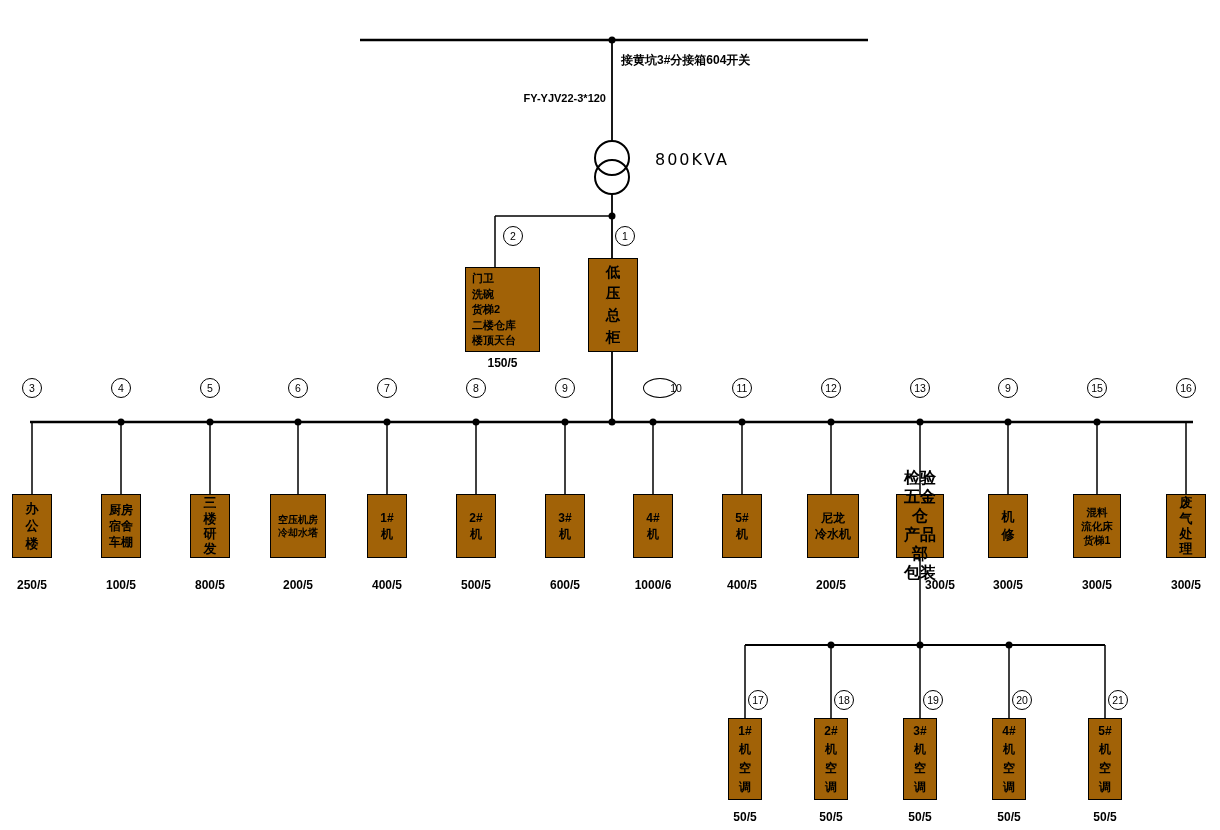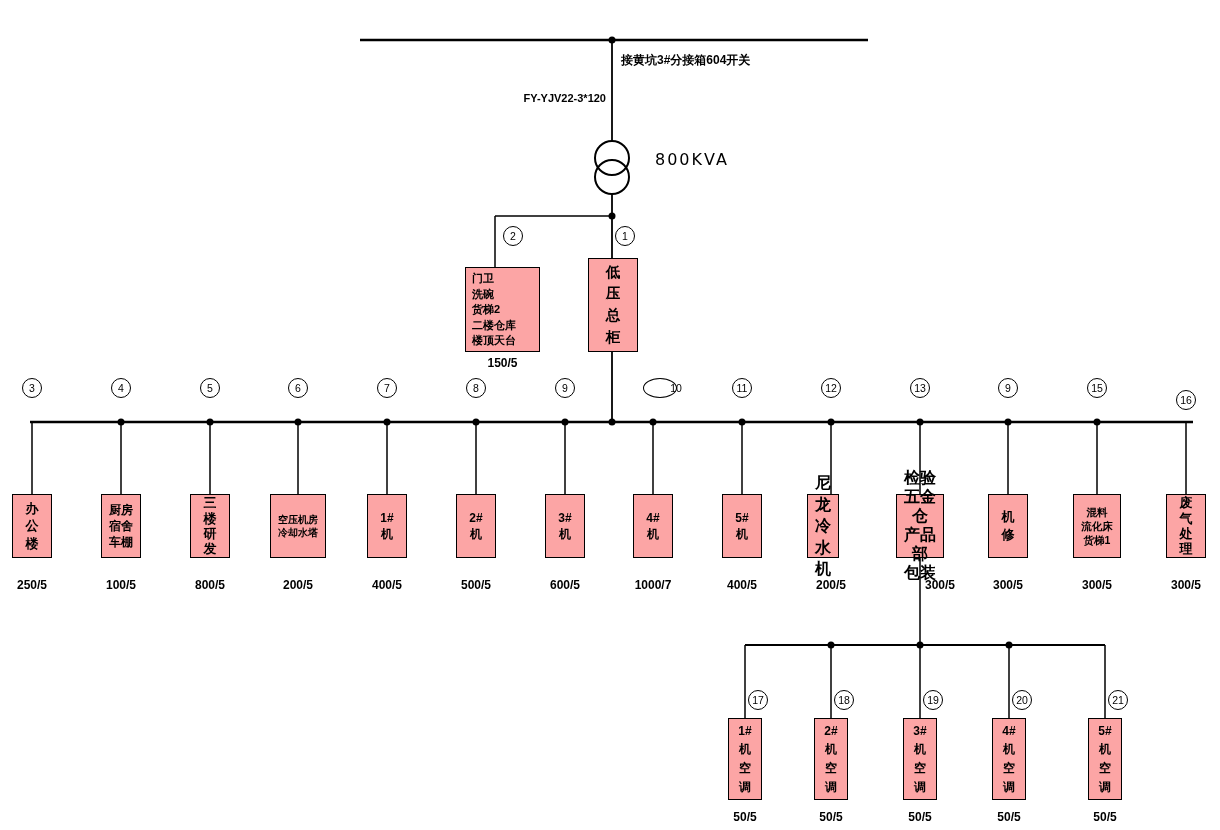--- a/index.html
+++ b/index.html
@@ -10,21 +10,21 @@
   .title{position:absolute;left:360px;top:3px;width:508px;text-align:center;
          font-size:20px;font-weight:bold;letter-spacing:1px;}
   .lbl{position:absolute;font-weight:bold;}
   .switch-lbl{left:621px;top:52px;font-size:12px;white-space:nowrap;}
   .cable-lbl{left:494px;top:92px;width:112px;text-align:right;font-size:11px;white-space:nowrap;}
   .kva-lbl{left:655px;top:150px;font-size:16px;font-weight:normal;letter-spacing:2px;
            font-family:"DejaVu Sans",sans-serif;}
   .num{position:absolute;width:20px;height:20px;border:1.4px solid #000;border-radius:50%;
        background:#fff;font-size:10.5px;display:flex;align-items:center;justify-content:center;
        font-weight:normal;z-index:3;}
-  .box{position:absolute;border:1.5px solid #000;background:#fca5a5;display:flex;
+  .box{position:absolute;border:1.5px solid #000;background:#a16207;display:flex;
        align-items:center;justify-content:center;text-align:center;font-weight:bold;
        white-space:pre-line;z-index:2;}
   .main-cab{left:588px;top:258px;width:50px;height:94px;font-size:14.5px;line-height:1.5;}
   .aux-box{left:465px;top:267px;width:75px;height:85px;font-size:11px;line-height:1.42;
            display:block;text-align:left;padding:3px 6px;}
   .rating{position:absolute;font-size:12px;font-weight:bold;text-align:center;white-space:nowrap;}
   .aux-rating{left:465px;top:356px;width:75px;}
 </style>
 </head>
 <body>
@@ -144,45 +144,45 @@
       <div class="box" style="left: 456px; top: 494px; width: 40px; height: 64px; font-size: 12px; line-height: 1.35;">2#
 机</div>
       <div class="rating" style="left: 446px; top: 578px; width: 60px;">500/5</div>
       <div class="num" style="left: 555px; top: 378px;">9</div>
       <div class="box" style="left: 545px; top: 494px; width: 40px; height: 64px; font-size: 12px; line-height: 1.35;">3#
 机</div>
       <div class="rating" style="left: 535px; top: 578px; width: 60px;">600/5</div>
       <div class="num" style="left: 643px; top: 378px; padding-left: 32px;">10</div>
       <div class="box" style="left: 633px; top: 494px; width: 40px; height: 64px; font-size: 12px; line-height: 1.35;">4#
 机</div>
-      <div class="rating" style="left: 623px; top: 578px; width: 60px;">1000/7</div>
+      <div class="rating" style="left: 623px; top: 578px; width: 60px;">1000/6</div>
       <div class="num" style="left: 732px; top: 378px;">11</div>
       <div class="box" style="left: 722px; top: 494px; width: 40px; height: 64px; font-size: 12px; line-height: 1.35;">5#
 机</div>
       <div class="rating" style="left: 712px; top: 578px; width: 60px;">400/5</div>
       <div class="num" style="left: 821px; top: 378px;">12</div>
-      <div class="box" style="left: 807px; top: 494px; width: 32px; height: 64px; font-size: 16px; line-height: 1.35;">尼龙
+      <div class="box" style="left: 807px; top: 494px; width: 52px; height: 64px; font-size: 12px; line-height: 1.35;">尼龙
 冷水机</div>
       <div class="rating" style="left: 801px; top: 578px; width: 60px;">200/5</div>
       <div class="num" style="left: 910px; top: 378px;">13</div>
       <div class="box" style="left: 896px; top: 494px; width: 48px; height: 64px; font-size: 16px; line-height: 1.18;">检验
 五金仓
 产品部
 包装</div>
       <div class="rating" style="left: 910px; top: 578px; width: 60px;">300/5</div>
       <div class="num" style="left: 998px; top: 378px;">9</div>
       <div class="box" style="left: 988px; top: 494px; width: 40px; height: 64px; font-size: 13px; line-height: 1.35;">机
 修</div>
       <div class="rating" style="left: 978px; top: 578px; width: 60px;">300/5</div>
       <div class="num" style="left: 1087px; top: 378px;">15</div>
       <div class="box" style="left: 1073px; top: 494px; width: 48px; height: 64px; font-size: 10.5px; line-height: 1.35;">混料
 流化床
 货梯1</div>
       <div class="rating" style="left: 1067px; top: 578px; width: 60px;">300/5</div>
-      <div class="num" style="left: 1176px; top: 378px; margin-top: 12px;">16</div>
+      <div class="num" style="left: 1176px; top: 378px;">16</div>
       <div class="box" style="left: 1166px; top: 494px; width: 40px; height: 64px; font-size: 13px; line-height: 1.18;">废
 气
 处
 理</div>
       <div class="rating" style="left: 1156px; top: 578px; width: 60px;">300/5</div>
       <div class="num" style="left: 748px; top: 690px;">17</div>
       <div class="box" style="left: 728px; top: 718px; width: 34px; height: 82px; font-size: 12px; line-height: 1.55;">1#
 机
 空
 调</div>

